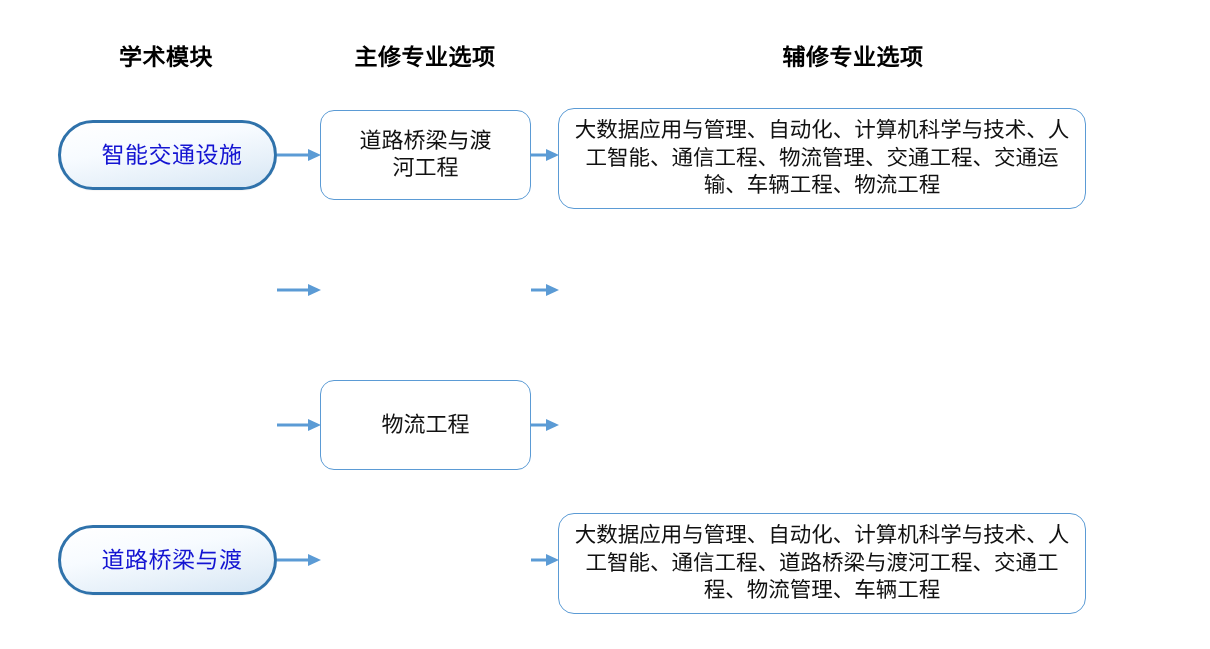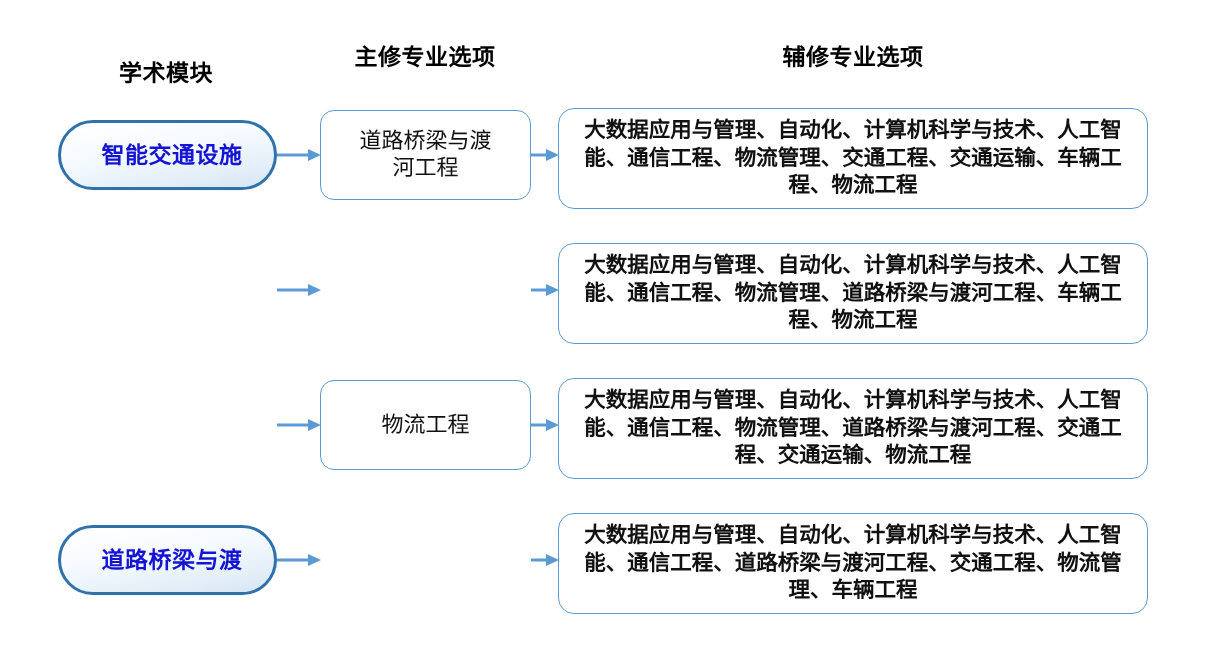--- a/index.html
+++ b/index.html
@@ -24,21 +24,21 @@
   .col-header {
     position: absolute;
     font-weight: bold;
     font-size: 23px;
     letter-spacing: 0.5px;
     color: #000000;
     white-space: nowrap;
     text-align: center;
     transform: translateX(-50%);
   }
-  #hdr-module  { left: 166px; top: 54px; }
+  #hdr-module  { left: 166px; top: 38px; }
   #hdr-major   { left: 425px; top: 38px; }
   #hdr-minor   { left: 853px; top: 38px; }
 
   
   .row {
     position: absolute;
     left: 0;
     width: 1210px;
     height: 118px;
   }
@@ -54,21 +54,21 @@
     border: 3px solid #2f72ab;
     border-radius: 38px;
     background: linear-gradient(170deg, #ffffff 0%, #f7fbff 38%, #e6f0f9 72%, #d6e6f4 100%);
     display: flex;
     align-items: center;
     justify-content: center;
     box-shadow: 0 1px 1px rgba(0,0,0,0.04);
   }
   .pill-label {
     font-size: 23px;
-    font-weight: bold;
+    font-weight: normal;
     color: #1414d2;
     letter-spacing: 0.5px;
     white-space: nowrap;
     line-height: 1;
     margin-left: 9px;
   }
 
   
   .major-box {
     position: absolute;
@@ -91,30 +91,29 @@
     color: #111111;
     padding: 0 8px;
     white-space: pre-line;
   }
 
   
   .minor-box {
     position: absolute;
     left: 558px;
     top: 12px;
-    width: 590px;
+    width: 528px;
     height: 101px;
     box-sizing: border-box;
     border: 1.6px solid #5b9bd5;
     border-radius: 16px;
     background: #ffffff;
     display: flex;
     align-items: center;
     justify-content: center;
-    font-weight: bold;
   }
   .minor-label {
     font-size: 21.5px;
     line-height: 1.30;
     color: #111111;
     text-align: center;
     padding: 0 12px;
     word-break: break-all;
   }
 
@@ -168,43 +167,37 @@
           <path d="M0 9 H32" stroke="#5b9bd5" stroke-width="3" fill="none"></path>
           <path d="M31 3 L44 9 L31 15 Z" fill="#5b9bd5"></path>
         </svg>
     </div>
     <div class="arrow arrow-b" style="position:absolute;left:531px;top:50px;width:30px;">
       <svg width="30" height="18" viewBox="0 0 30 18">
           <path d="M0 9 H16" stroke="#5b9bd5" stroke-width="3" fill="none"></path>
           <path d="M15 3 L28 9 L15 15 Z" fill="#5b9bd5"></path>
         </svg>
     </div>
-    <div class="minor-box">
-      <span class="minor-label">大数据应用与管理、自动化、计算机科学与技术、人工智能、通信工程、物流管理、道路桥梁与渡河工程、车辆工程、物流工程</span>
-    </div>
   </div>
 
   <div class="row" id="r2" style="top:366px">
     <div class="arrow arrow-a" style="position:absolute;left:277px;top:50px;width:46px;">
       <svg width="46" height="18" viewBox="0 0 46 18">
           <path d="M0 9 H32" stroke="#5b9bd5" stroke-width="3" fill="none"></path>
           <path d="M31 3 L44 9 L31 15 Z" fill="#5b9bd5"></path>
         </svg>
     </div>
     <div class="major-box">
       <span class="major-label">物流工程</span>
     </div>
     <div class="arrow arrow-b" style="position:absolute;left:531px;top:50px;width:30px;">
       <svg width="30" height="18" viewBox="0 0 30 18">
           <path d="M0 9 H16" stroke="#5b9bd5" stroke-width="3" fill="none"></path>
           <path d="M15 3 L28 9 L15 15 Z" fill="#5b9bd5"></path>
         </svg>
-    </div>
-    <div class="minor-box">
-      <span class="minor-label">大数据应用与管理、自动化、计算机科学与技术、人工智能、通信工程、物流管理、道路桥梁与渡河工程、交通工程、交通运输、物流工程</span>
     </div>
   </div>
 
   <div class="row" id="r3" style="top:501px">
     <div class="pill">
       <span class="pill-label">道路桥梁与渡</span>
     </div>
     <div class="arrow arrow-a" style="position:absolute;left:277px;top:50px;width:46px;">
       <svg width="46" height="18" viewBox="0 0 46 18">
           <path d="M0 9 H32" stroke="#5b9bd5" stroke-width="3" fill="none"></path>

